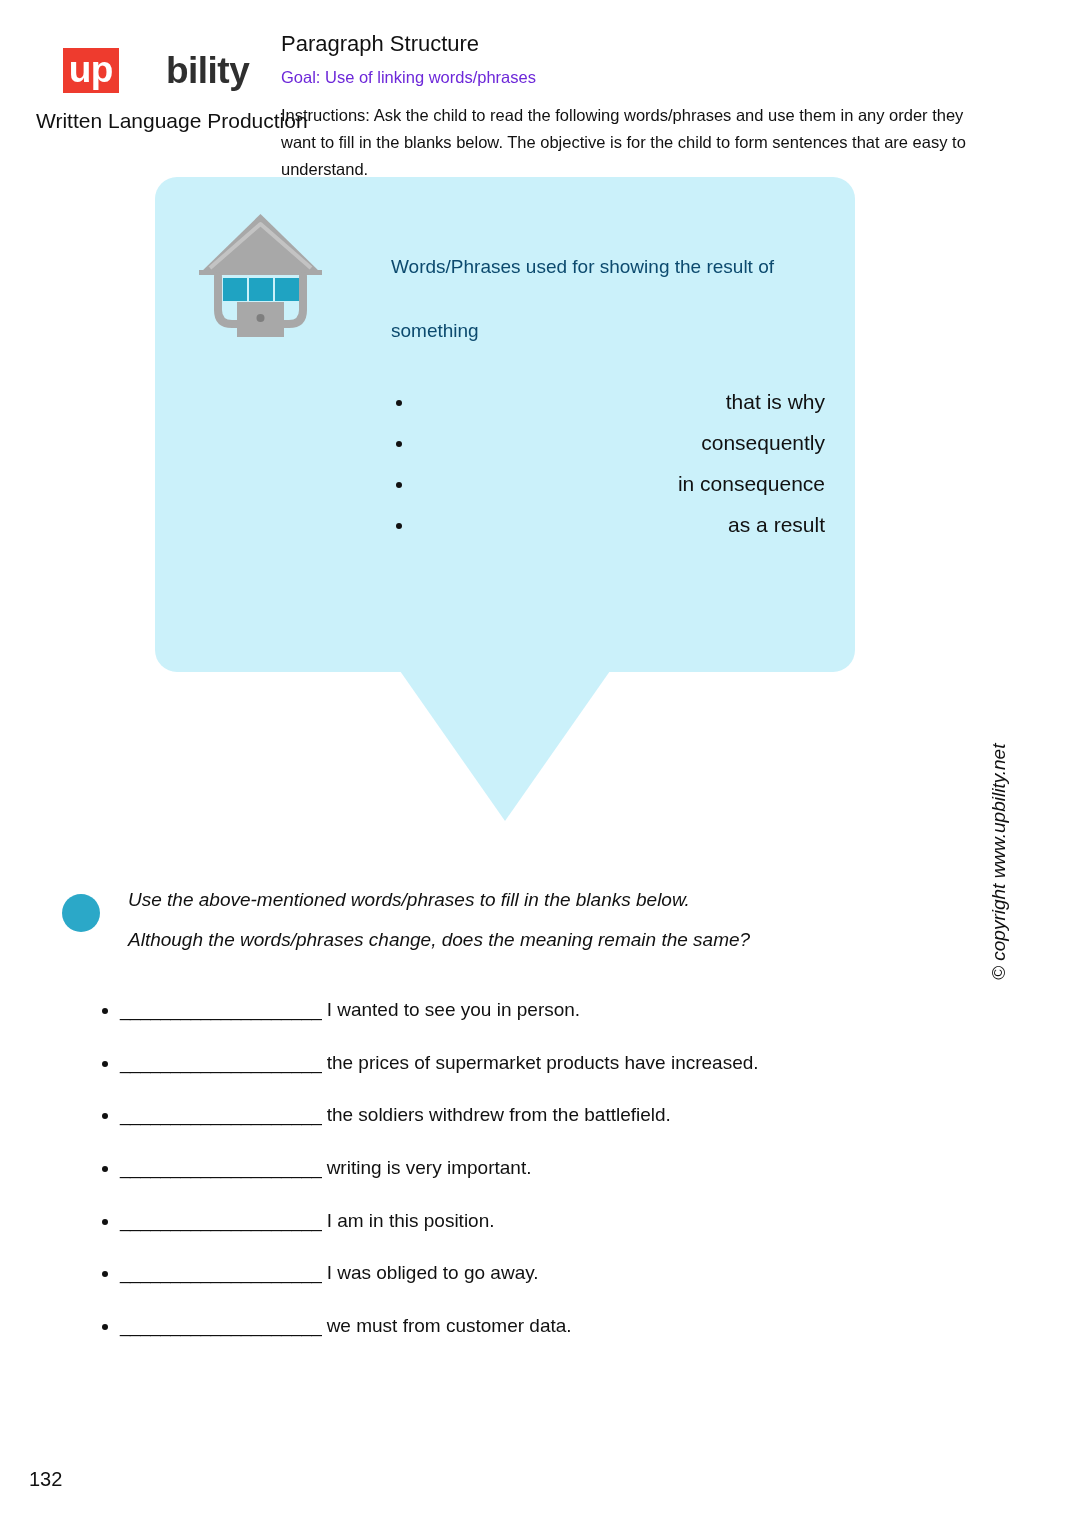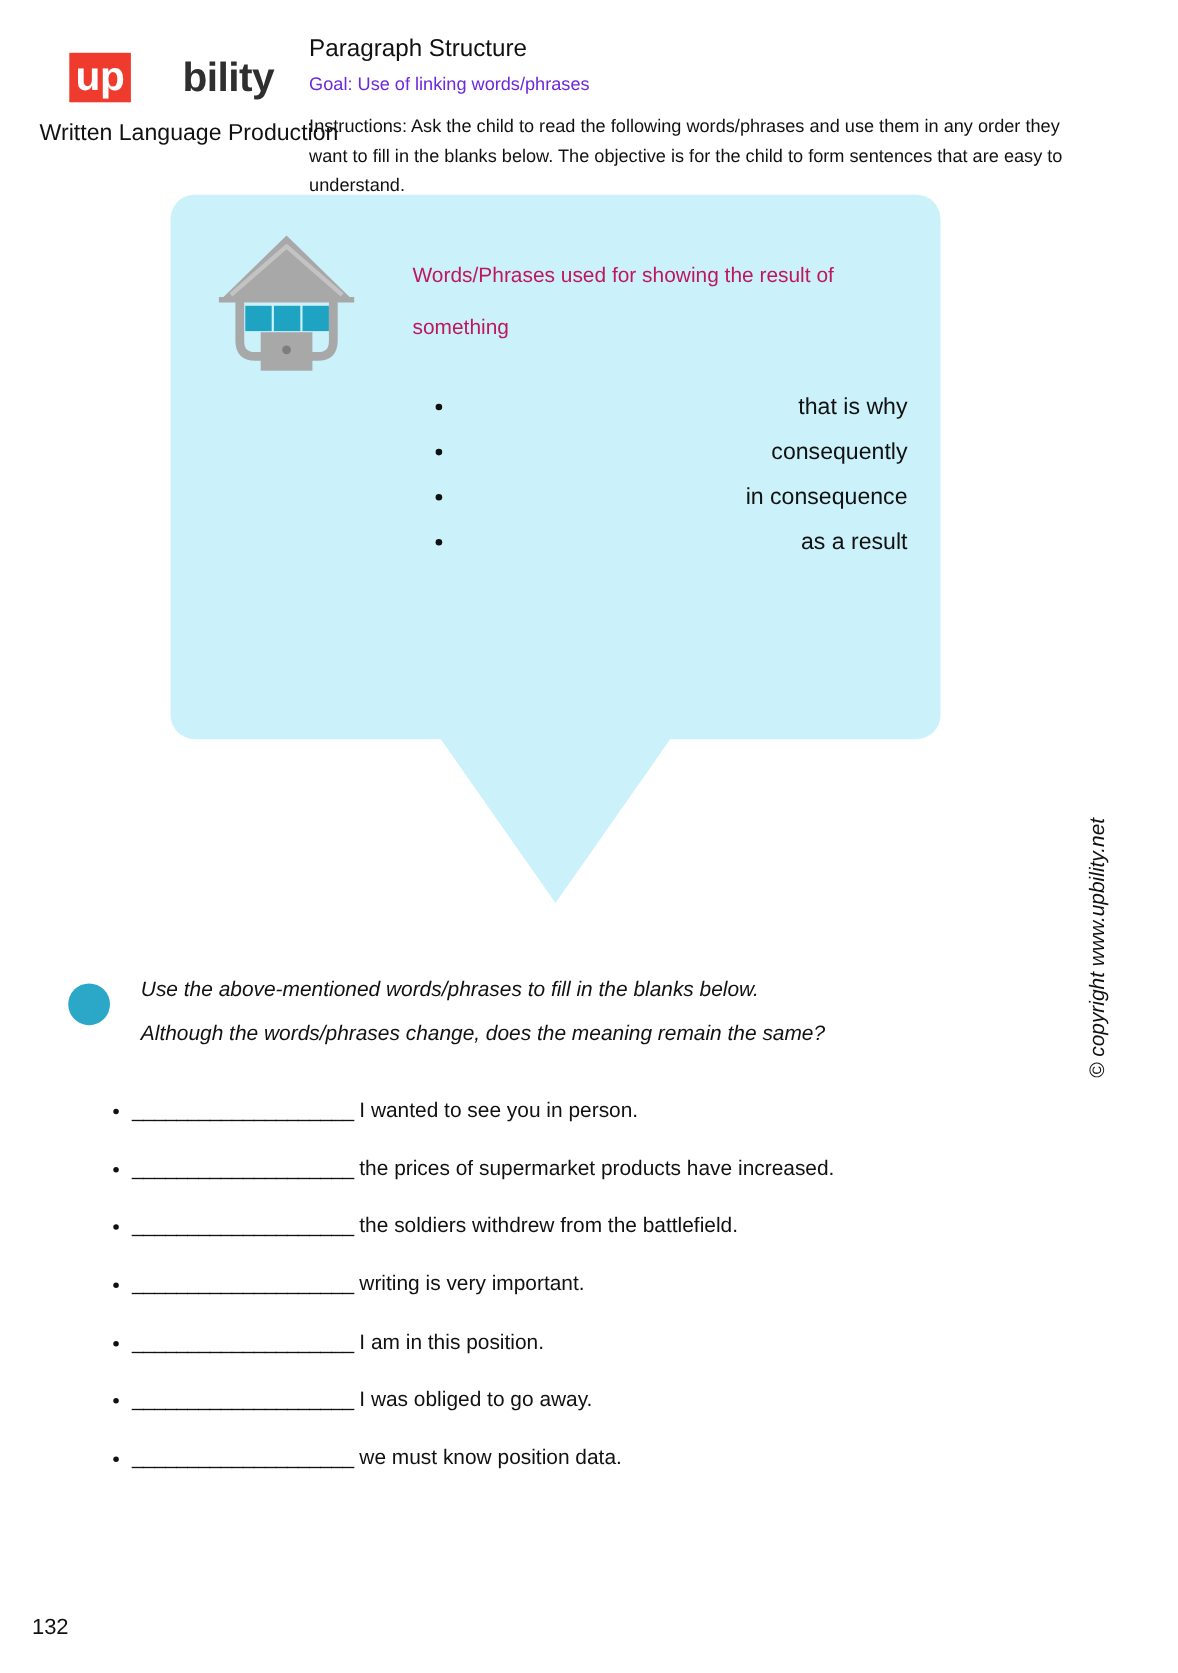--- a/index.html
+++ b/index.html
@@ -127,22 +127,22 @@
   .bubble-heading {
     font-size: 24px;
     font-weight: bold;
     color: #111111;
     margin: 0 0 22px 0;
     line-height: 1.2;
   }
   .bubble-desc {
     font-size: 19px;
     line-height: 2.55;
-    color: #be185d;
-    margin: 0;
+    color: #0c4a6e;
+    margin: 16px;
   }
   .phrase-list {
     margin: 26px 0 0 0;
     padding-left: 40px;
     list-style: disc;
     text-align: right;
   }
   .phrase-list li {
     font-size: 21px;
     line-height: 1.95;
@@ -297,16 +297,16 @@
   </div>
 </div>
 
 <ul class="exercise-list">
   <li><span class="blank">____________________</span> <span>I wanted to see you in person.</span></li>
   <li><span class="blank">____________________</span> <span>the prices of supermarket products have increased.</span></li>
   <li><span class="blank">____________________</span> <span>the soldiers withdrew from the battlefield.</span></li>
   <li><span class="blank">____________________</span> <span>writing is very important.</span></li>
   <li><span class="blank">____________________</span> <span>I am in this position.</span></li>
   <li><span class="blank">____________________</span> <span>I was obliged to go away.</span></li>
-  <li><span class="blank">____________________</span> <span>we must know position data.</span></li>
+  <li><span class="blank">____________________</span> <span>we must from customer data.</span></li>
 </ul>
 
 <div class="page-number">132</div>
 
 </body></html>

